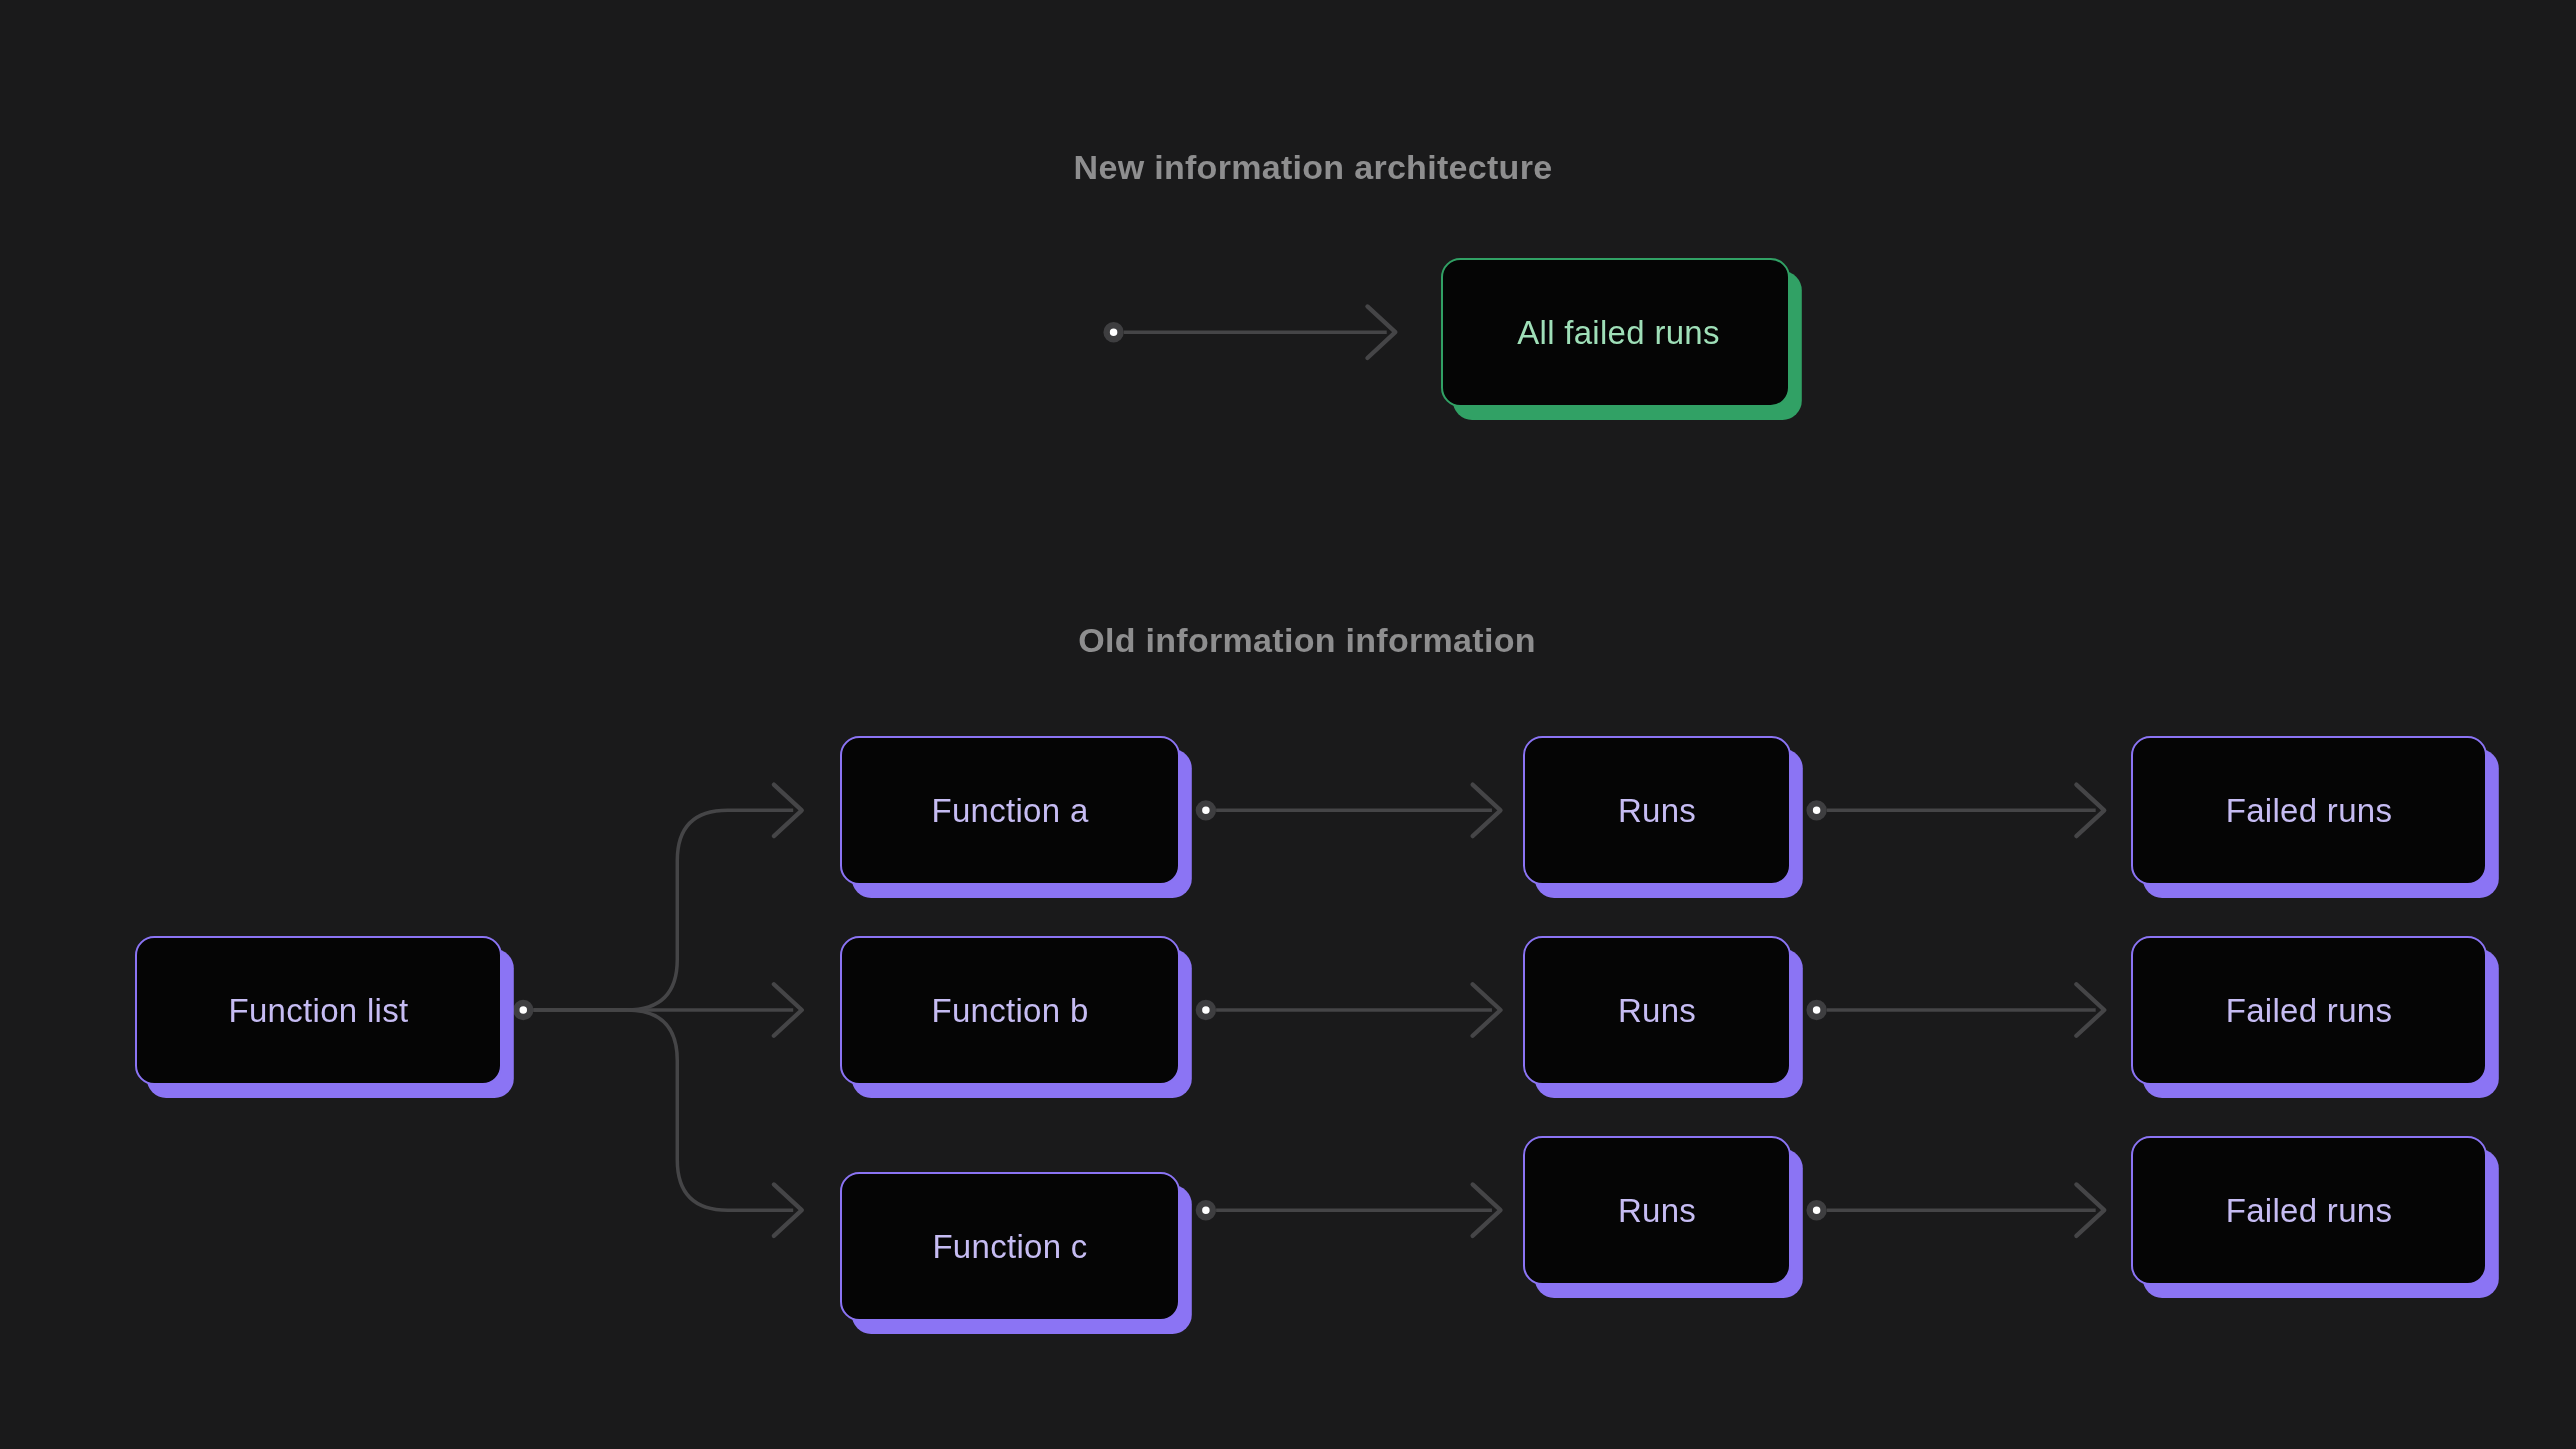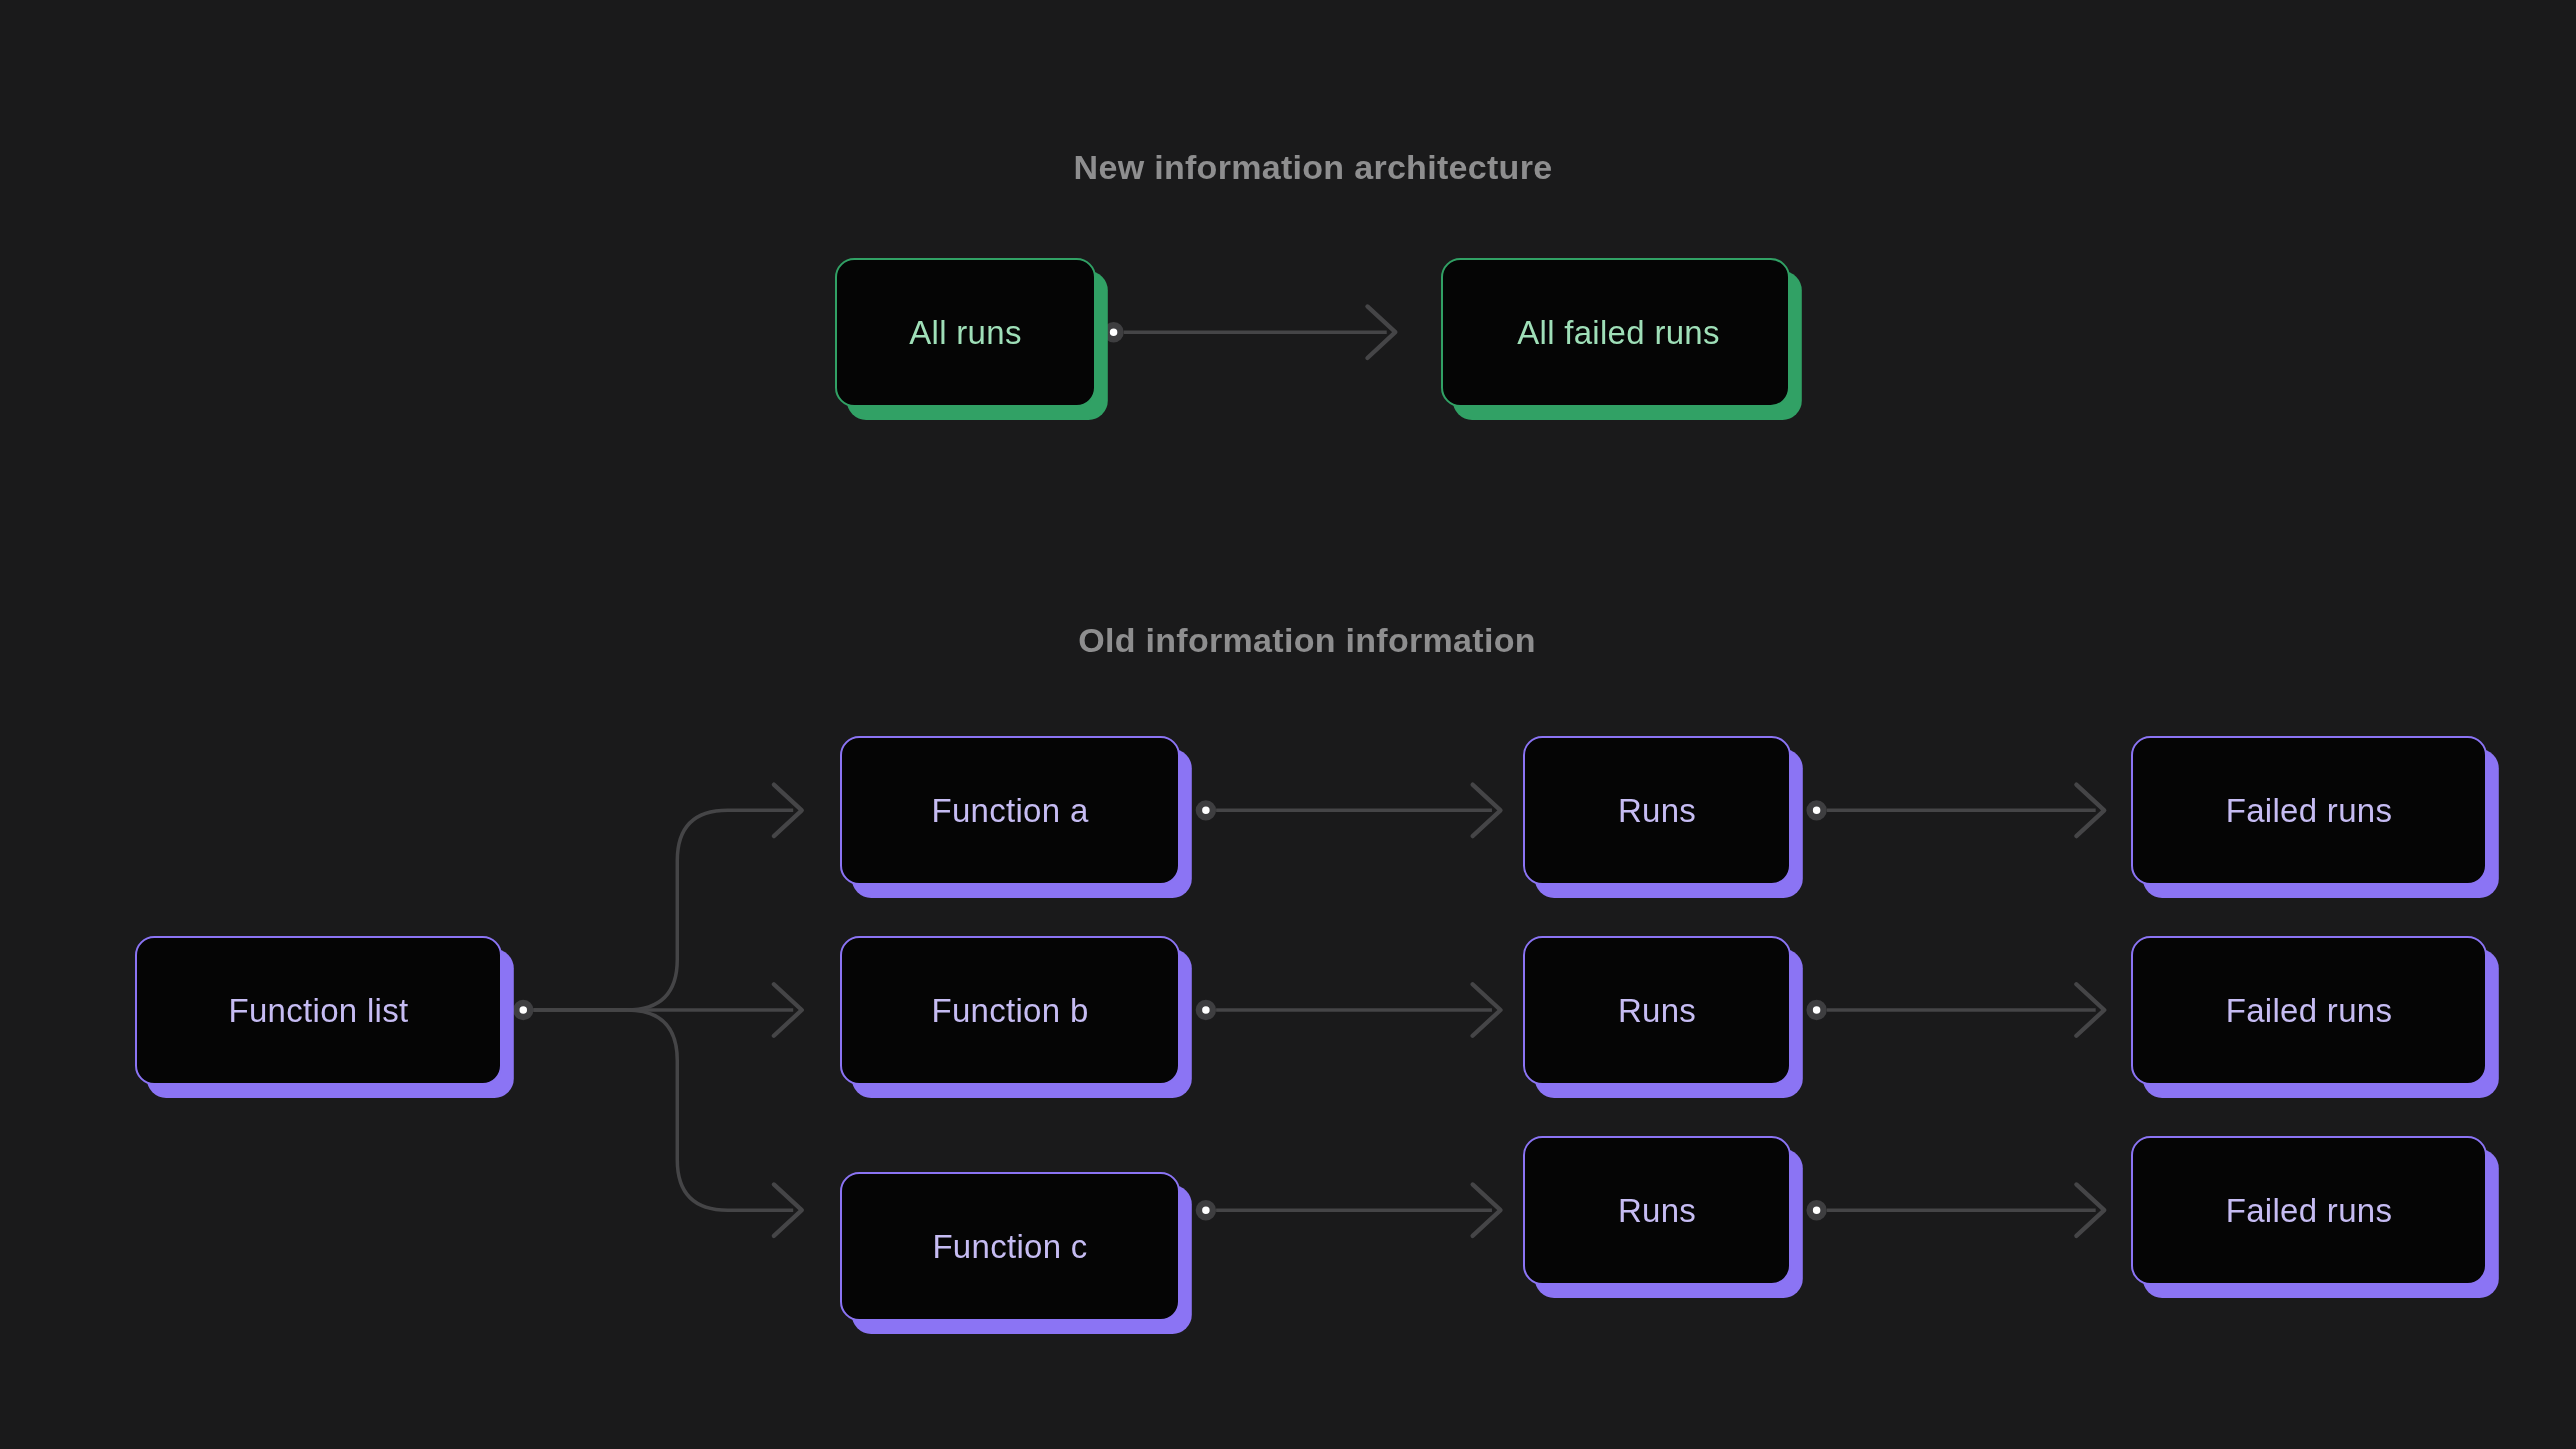--- a/index.html
+++ b/index.html
@@ -98,23 +98,20 @@
     <path class="edge" d="M 2266 2255 L 2780 2255"></path>
     <path class="arrowhead" d="M 2744 2207 L 2796 2255 L 2744 2303"></path>
     <circle class="dot" cx="2247" cy="2255" r="13"></circle>
     <path class="edge" d="M 3404 2255 L 3905 2255"></path>
     <path class="arrowhead" d="M 3869 2207 L 3921 2255 L 3869 2303"></path>
     <circle class="dot" cx="3385" cy="2255" r="13"></circle>
   </svg>
 
   <h2 class="section-title" style="left:1313px;top:148px;">New information architecture</h2>
 
-  <div class="node green" style="left:835px;top:258px;width:261px;height:149px;">
-    <span class="label">All runs</span>
-  </div>
 
   <div class="node green" style="left:1441px;top:258px;width:349px;height:149px;padding-left:6px;">
     <span class="label">All failed runs</span>
   </div>
 
   <h2 class="section-title" style="left:1307px;top:621px;">Old information information</h2>
 
   <div class="node purple" style="left:840px;top:736px;width:340px;height:149px;">
     <span class="label">Function a</span>
   </div>

